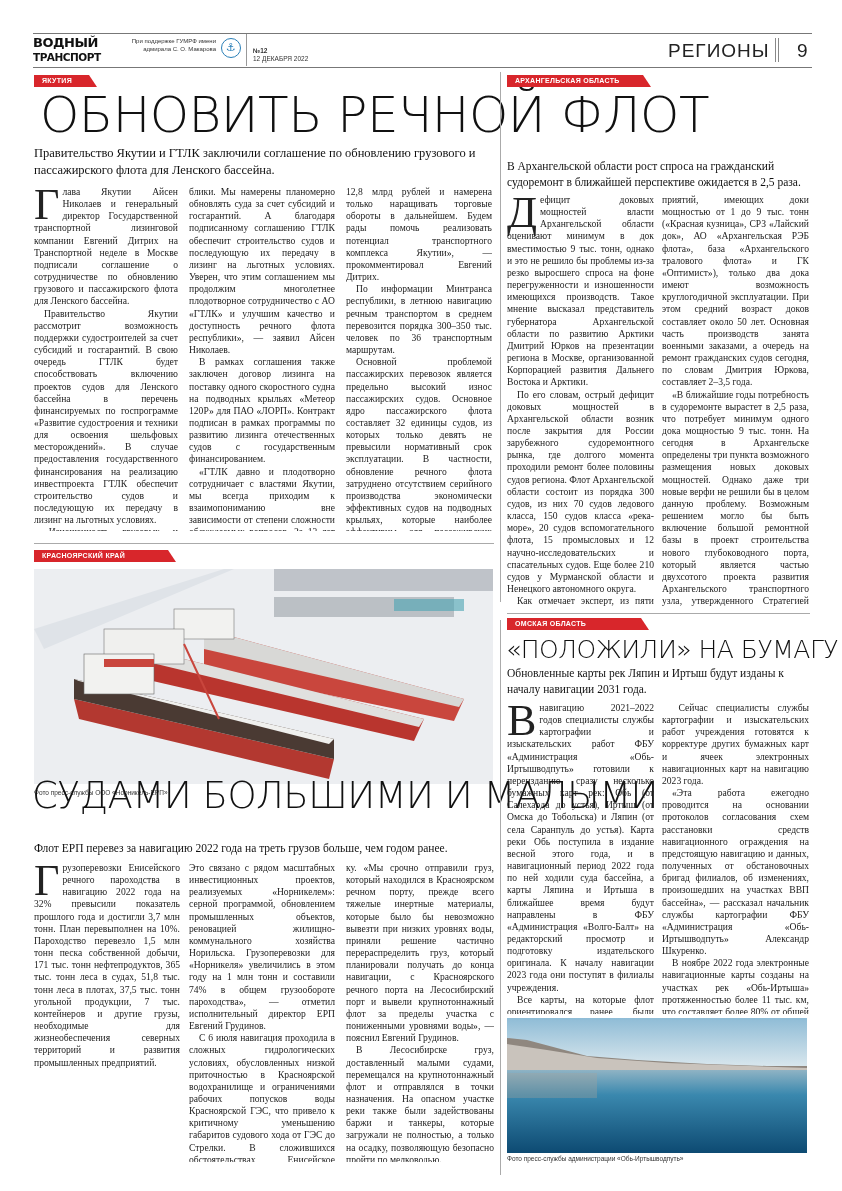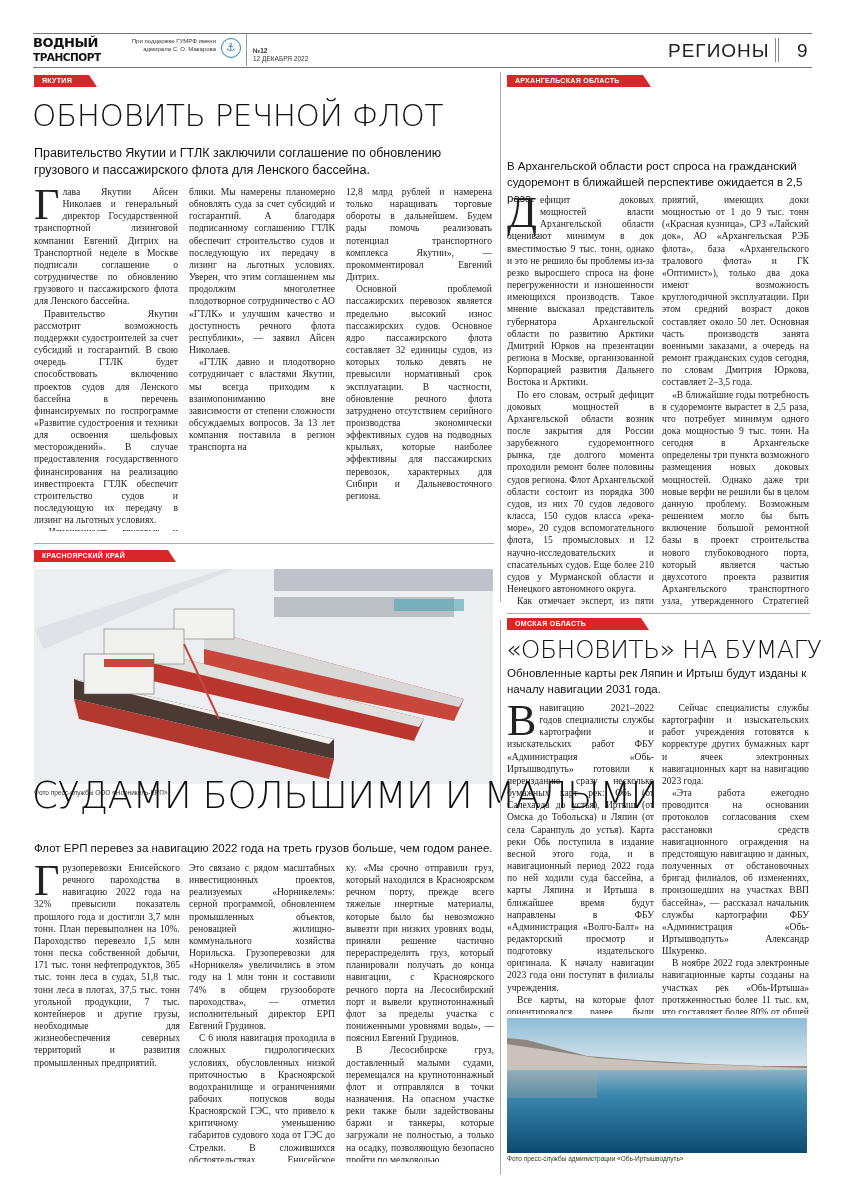--- a/index.html
+++ b/index.html
@@ -10,21 +10,21 @@
 .logo span{display:block}
 .support{position:absolute;left:128px;top:38px;width:88px;font-family:"Liberation Sans",sans-serif;font-size:6px;line-height:7.5px;text-align:right;color:#333}
 .emblem{position:absolute;left:221px;top:38px;width:20px;height:20px;border:1.5px solid #2a7fb8;border-radius:50%;color:#2a7fb8;font-size:11px;text-align:center;line-height:17px;font-family:"DejaVu Sans",sans-serif}
 .vsep{position:absolute;top:34px;width:1px;height:32px;background:#999}
 .issue{position:absolute;left:253px;top:47px;font-family:"Liberation Sans",sans-serif;font-size:6.5px;line-height:8px;color:#333}
 .section{position:absolute;left:668px;top:40px;font-family:"Liberation Sans",sans-serif;font-size:19px;letter-spacing:1px;color:#222}
 .pagenum{position:absolute;left:797px;top:40px;font-family:"Liberation Sans",sans-serif;font-size:19px;color:#222}
 .dbl{position:absolute;left:775px;top:38px;width:4px;height:24px;border-left:1px solid #888;border-right:1px solid #888}
 .tag{position:absolute;height:12px;background:#d8262b;color:#fff;font-family:"Liberation Sans",sans-serif;font-weight:bold;font-size:7px;line-height:12px;padding-left:8px;clip-path:polygon(0 0,calc(100% - 8px) 0,100% 100%,0 100%);letter-spacing:.3px}
 .h1{position:absolute;font-family:"DejaVu Sans",sans-serif;font-weight:300;color:#111;letter-spacing:-0.5px;white-space:nowrap}
-.lead{position:absolute;font-family:Liberation Sans, sans-serif;color:#111;font-size:12.5px;line-height:17px}
+.lead{position:absolute;font-family:Liberation Serif, serif;color:#111;font-size:12.5px;line-height:17px}
 .col{position:absolute;font-size:9.6px;line-height:12.15px;text-align:justify;hyphens:auto;overflow:hidden;color:#222}
 .col p{text-indent:10px}
 .col p.first{text-indent:0}
 .drop{float:left;font-size:44px;line-height:34px;margin:2px 3px 0 0;font-family:"Liberation Serif",serif}
 .vrule{position:absolute;width:1px;background:#aaa}
 .hrule{position:absolute;height:1px;background:#aaa}
 .caption{position:absolute;font-family:"Liberation Sans",sans-serif;font-size:6.5px;color:#333}
 .photo-ships{position:absolute;left:34px;top:569px;width:459px;height:215px;overflow:hidden;background:linear-gradient(180deg,#eef0f2 0%,#e7eaee 40%,#f2f3f5 100%)}
 .photo-river{position:absolute;left:507px;top:1018px;width:300px;height:135px;overflow:hidden;background:linear-gradient(180deg,#9fc4da 0%,#cfe0e8 28%,#b7c7cf 33%,#4f8fae 45%,#1d6f98 65%,#0f4f78 100%)}
 </style>
@@ -42,34 +42,36 @@
 <div class="vsep" style="left:246px"></div>
 <div class="issue">
   <div style="font-weight:bold">№12</div>
   <div>12 ДЕКАБРЯ 2022</div>
 </div>
 <div class="section">РЕГИОНЫ</div>
 <div class="dbl"></div>
 <div class="pagenum">9</div>
 
 <div class="tag" style="left:34px;top:75px;width:63px">ЯКУТИЯ</div>
-<div class="h1" style="left:32px;top:92px;font-size:31px;line-height:46px">ОБНОВИТЬ РЕЧНОЙ ФЛОТ</div>
+<div class="h1" style="left:40px;top:92px;font-size:50px;line-height:46px">ОБНОВИТЬ РЕЧНОЙ ФЛОТ</div>
 <div class="lead" style="left:34px;top:145px;width:460px">Правительство Якутии и ГТЛК заключили соглашение по обновлению грузового и пассажирского флота для Ленского бассейна.</div>
 
 <div class="col" style="left:34px;top:186px;width:144px;height:345px">
   <p class="first"><span class="drop">Г</span><span class="para-text">лава Якутии Айсен Николаев и генеральный директор Государственной транспортной лизинговой компании Евгений Дитрих на Транспортной неделе в Москве подписали соглашение о сотрудничестве по обновлению грузового и пассажирского флота для Ленского бассейна.</span></p>
   <p>Правительство Якутии рассмотрит возможность поддержки судостроителей за счет субсидий и госгарантий. В свою очередь ГТЛК будет способствовать включению проектов судов для Ленского бассейна в перечень финансируемых по госпрограмме «Развитие судостроения и техники для освоения шельфовых месторождений». В случае предоставления государственного финансирования на реализацию инвестпроекта ГТЛК обеспечит строительство судов и последующую их передачу в лизинг на льготных условиях.</p>
   <p>«Изношенность грузовых и пассажирских судов — одна из основных проблем речного флота республики.</p>
 </div>
 <div class="col" style="left:189px;top:186px;width:146px;height:345px">
   <p class="first">блики. Мы намерены планомерно обновлять суда за счет субсидий и госгарантий. А благодаря подписанному соглашению ГТЛК обеспечит строительство судов и последующую их передачу в лизинг на льготных условиях. Уверен, что этим соглашением мы продолжим многолетнее плодотворное сотрудничество с АО «ГТЛК» и улучшим качество и доступность речного флота республики», — заявил Айсен Николаев.</p>
+  <p>В рамках соглашения также заключен договор лизинга на поставку одного скоростного судна на подводных крыльях «Метеор 120Р» для ПАО «ЛОРП». Контракт подписан в рамках программы по развитию лизинга отечественных судов с государственным финансированием.</p>
   <p>«ГТЛК давно и плодотворно сотрудничает с властями Якутии, мы всегда приходим к взаимопониманию вне зависимости от степени сложности обсуждаемых вопросов. За 13 лет компания поставила в регион транспорта на</p>
 </div>
 <div class="col" style="left:346px;top:186px;width:146px;height:345px">
   <p class="first">12,8 млрд рублей и намерена только наращивать торговые обороты в дальнейшем. Будем рады помочь реализовать потенциал транспортного комплекса Якутии», — прокомментировал Евгений Дитрих.</p>
+  <p>По информации Минтранса республики, в летнюю навигацию речным транспортом в среднем перевозится порядка 300–350 тыс. человек по 36 транспортным маршрутам.</p>
   <p>Основной проблемой пассажирских перевозок является предельно высокий износ пассажирских судов. Основное ядро пассажирского флота составляет 32 единицы судов, из которых только девять не превысили нормативный срок эксплуатации. В частности, обновление речного флота затруднено отсутствием серийного производства экономически эффективных судов на подводных крыльях, которые наиболее эффективны для пассажирских перевозок, характерных для Сибири и Дальневосточного региона.</p>
 </div>
 
 <div class="vrule" style="left:500px;top:72px;height:530px"></div>
 <div class="hrule" style="left:34px;top:543px;width:460px"></div>
 
 <div class="tag" style="left:507px;top:75px;width:144px">АРХАНГЕЛЬСКАЯ ОБЛАСТЬ</div>
 <div class="h1" style="left:506px;top:93px;font-size:26px;line-height:30px">
 </div>
 <div class="lead" style="left:507px;top:158px;width:302px;font-size:11.5px;line-height:16px">В Архангельской области рост спроса на гражданский судоремонт в ближайшей перспективе ожидается в 2,5 раза.</div>
@@ -121,21 +123,21 @@
   <p>С 6 июля навигация проходила в сложных гидрологических условиях, обусловленных низкой приточностью в Красноярской водохранилище и ограничениями рабочих попусков воды Красноярской ГЭС, что привело к критичному уменьшению габаритов судового хода от ГЭС до Стрелки. В сложившихся обстоятельствах Енисейское речное пароходство оперативно перестроило логисти-</p>
 </div>
 <div class="col" style="left:346px;top:862px;width:148px;height:300px">
   <p class="first">ку. «Мы срочно отправили груз, который находился в Красноярском речном порту, прежде всего тяжелые инертные материалы, которые было бы невозможно вывезти при низких уровнях воды, приняли решение частично перераспределить груз, который планировали получать до конца навигации, с Красноярского речного порта на Лесосибирский порт и вывели крупнотоннажный флот за пределы участка с пониженными уровнями воды», — пояснил Евгений Грудинов.</p>
   <p>В Лесосибирске груз, доставленный малыми судами, перемещался на крупнотоннажный флот и отправлялся в точки назначения. На опасном участке реки также были задействованы баржи и танкеры, которые загружали не полностью, а только на осадку, позволяющую безопасно пройти по мелководью.</p>
 </div>
 
 <div class="vrule" style="left:500px;top:620px;height:555px"></div>
 
 <div class="tag" style="left:507px;top:618px;width:142px">ОМСКАЯ ОБЛАСТЬ</div>
-<div class="h1" style="left:506px;top:634px;font-size:25px;line-height:32px">«ОБНОВИТЬ» НА БУМАГУ</div>
+<div class="h1" style="left:506px;top:634px;font-size:25px;line-height:32px">«ПОЛОЖИЛИ» НА БУМАГУ</div>
 <div class="lead" style="left:507px;top:665px;width:305px;font-size:11.5px;line-height:16px">Обновленные карты рек Ляпин и Иртыш будут изданы к началу навигации 2031 года.</div>
 
 <div class="col" style="left:507px;top:702px;width:147px;height:312px">
   <p class="first"><span class="drop">В</span> навигацию 2021–2022 годов специалисты службы картографии и изыскательских работ ФБУ «Администрация «Обь-Иртышводпуть» готовили к переизданию сразу несколько бумажных карт рек: Обь (от Салехарда до устья), Иртыш (от Омска до Тобольска) и Ляпин (от села Саранпуль до устья). Карта реки Обь поступила в издание весной этого года, и в навигационный период 2022 года по ней ходили суда бассейна, а карты Ляпина и Иртыша в ближайшее время будут направлены в ФБУ «Администрация «Волго-Балт» на редакторский просмотр и подготовку издательского оригинала. К началу навигации 2023 года они поступят в филиалы учреждения.</p>
   <p>Все карты, на которые флот ориентировался ранее, были выпущены более 10 лет назад, содержащиеся в них сведения устарели и требовали корректировки.</p>
 </div>
 <div class="col" style="left:662px;top:702px;width:147px;height:312px">
   <p class="first">&nbsp;&nbsp;Сейчас специалисты службы картографии и изыскательских работ учреждения готовятся к корректуре других бумажных карт и ячеек электронных навигационных карт на навигацию 2023 года.</p>
   <p>«Эта работа ежегодно проводится на основании протоколов согласования схем расстановки средств навигационного ограждения на предстоящую навигацию и данных, полученных от обстановочных бригад филиалов, об изменениях, произошедших на участках ВВП бассейна», — рассказал начальник службы картографии ФБУ «Администрация «Обь-Иртышводпуть» Александр Шкуренко.</p>
   <p>В ноябре 2022 года электронные навигационные карты созданы на участках рек «Обь-Иртыша» протяженностью более 11 тыс. км, что составляет более 80% от общей протяженности водных путей бассейна, водные пути с гарантированными габаритами покрыты на 100%.</p>

